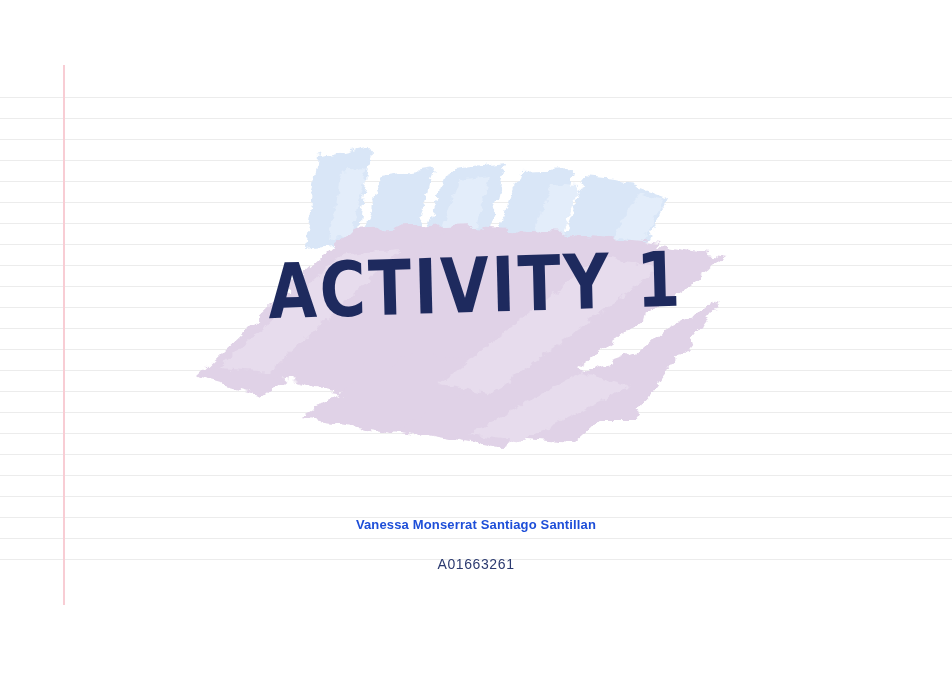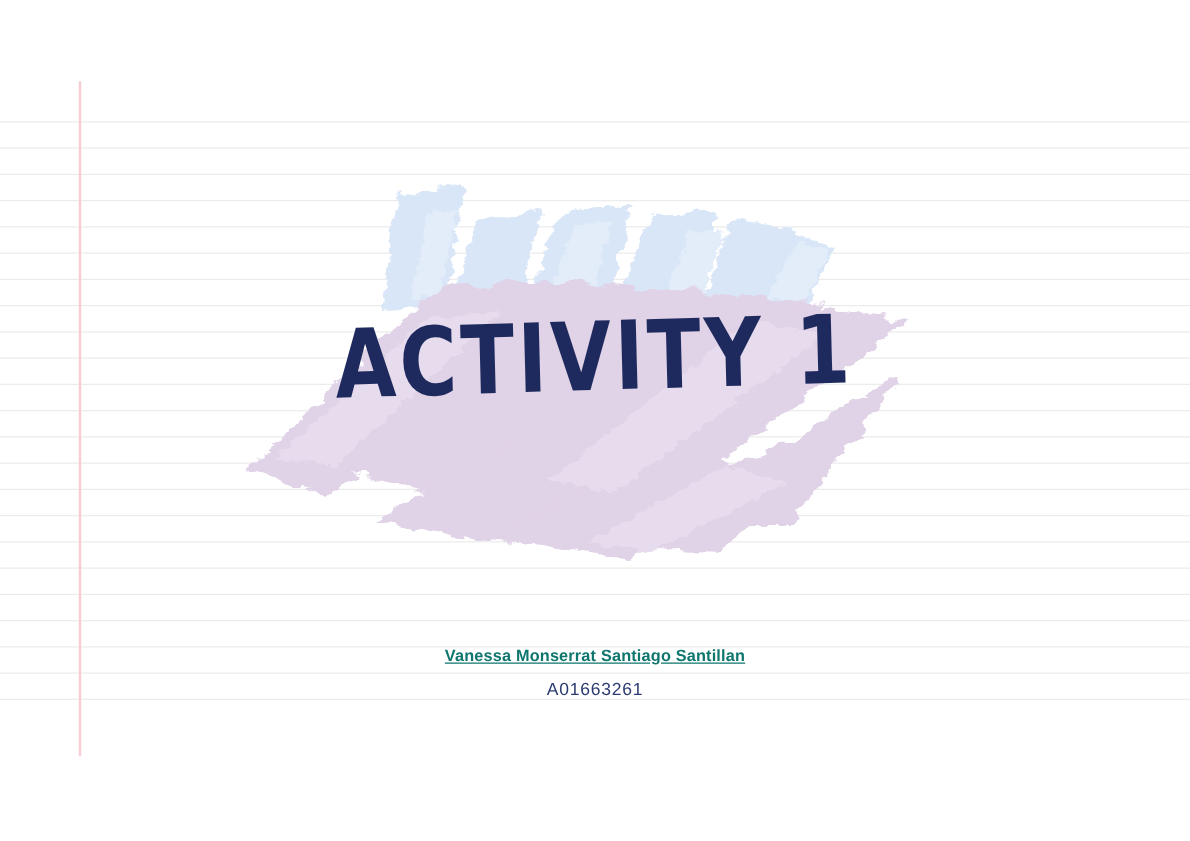--- a/index.html
+++ b/index.html
@@ -79,26 +79,25 @@
     left: 0;
     top: 516px;
     width: 952px;
     text-align: center;
   }
   #author-name {
     font-family: "Liberation Sans", sans-serif;
     font-size: 13px;
     font-weight: bold;
     letter-spacing: 0.15px;
-    color: #0f766e;
+    color: #1d4ed8;
     line-height: 18px;
-    text-decoration: underline;
   }
   #student-id {
-    margin-top: 8px;
+    margin-top: 21px;
     font-family: "Liberation Sans", sans-serif;
     font-size: 14px;
     font-weight: normal;
     letter-spacing: 0.6px;
     color: #2b3a70;
     line-height: 18px;
   }
 </style>
 </head>
 <body>

